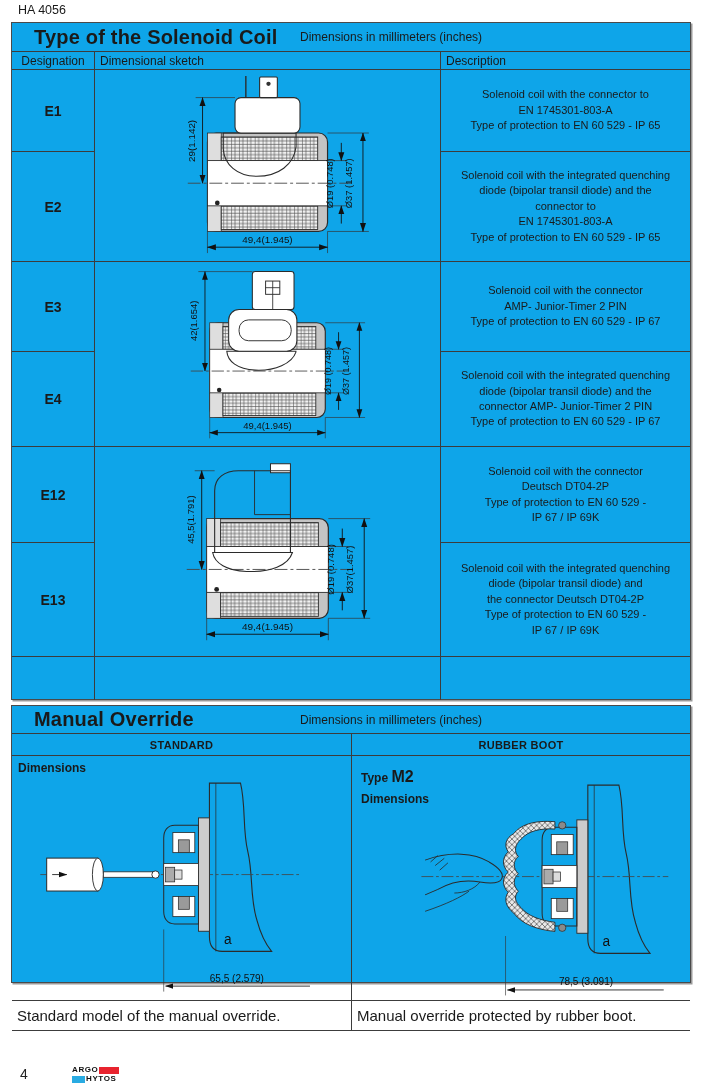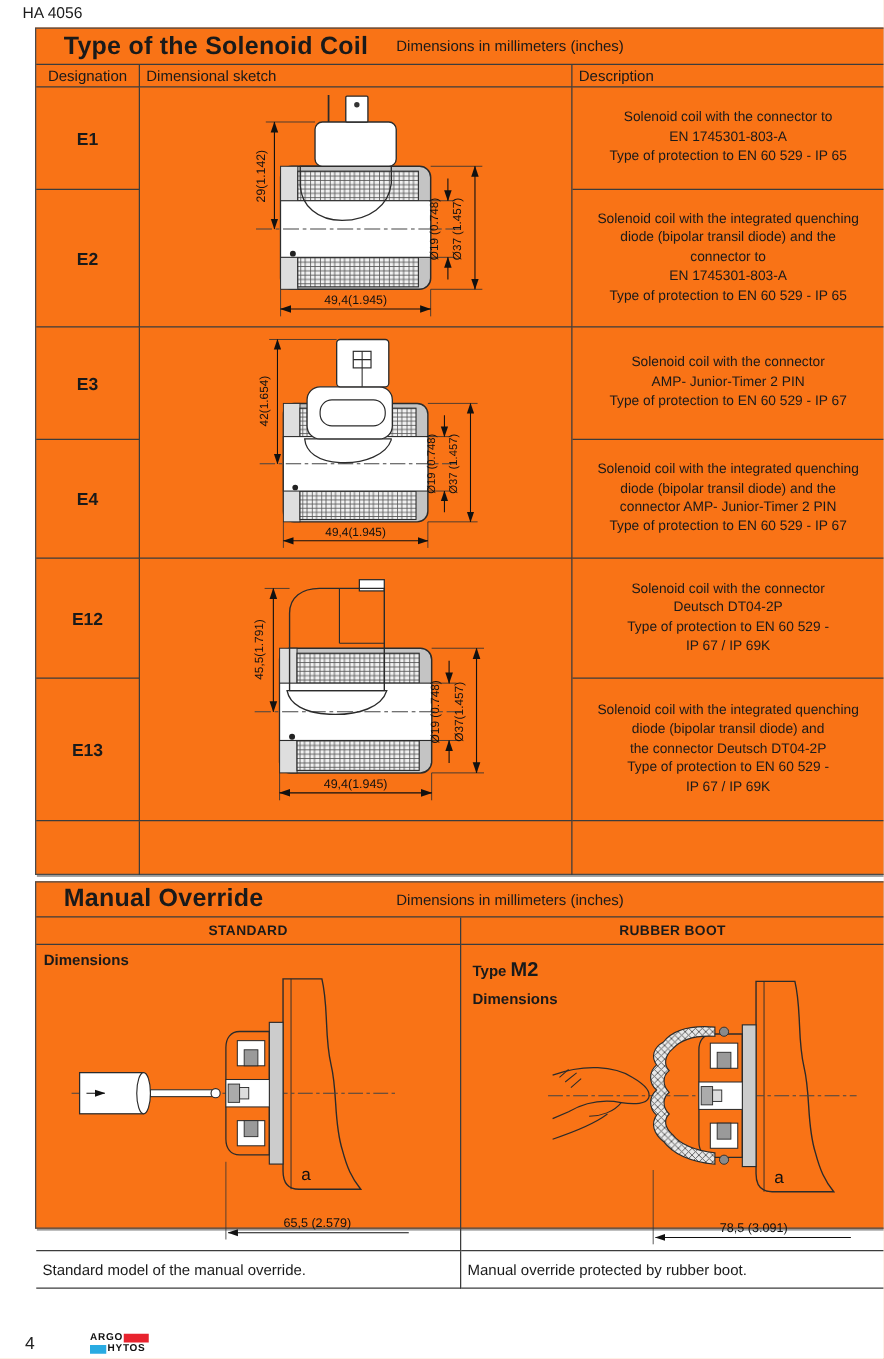--- a/index.html
+++ b/index.html
@@ -1,20 +1,20 @@
 <!DOCTYPE html>
 <html><head>
 <meta charset="utf-8">
 <style>
   * { margin:0; padding:0; box-sizing:border-box; }
   body { font-family:"Liberation Sans","DejaVu Sans",sans-serif; background:#fff; color:#1a1a1a; }
   #page { position:relative; width:707px; height:1087px; background:#fff; overflow:hidden; }
   .doc-code { position:absolute; left:18px; top:3px; font-size:12.5px;text-align:right; }
 
-  .box { position:absolute; left:28px; width:680px; border:1px solid #4a4a4a; box-shadow:1.5px 1.5px 0 #9a9a9a; background:#f97316; }
+  .box { position:absolute; left:11px; width:680px; border:1px solid #4a4a4a; box-shadow:1.5px 1.5px 0 #9a9a9a; background:#0ea5e9; }
   .title-row { display:flex; align-items:center; border-bottom:1px solid #3c3c3c; position:relative; }
   .title-row h1 { font-size:20px; font-weight:bold; margin-left:22px; letter-spacing:.2px; }
   .units-note { position:absolute; left:288px; font-size:12px; }
 
   .grid { display:grid; }
   .sol-grid { grid-template-columns:83px 346px 1fr; grid-template-rows:18px 82px 110px 90px 95px 96px 114px 1fr; height:648px; }
   .cell { overflow:hidden; }
   .br { border-right:1px solid #3c3c3c; }
   .bb { border-bottom:1px solid #3c3c3c; }
   .hd { font-size:12px; display:flex; align-items:center; }
@@ -25,21 +25,21 @@
   .sketch-cell { display:flex; align-items:center; justify-content:center;text-align:right; }
   .sketch-cell svg { width:346px; height:calc(100% - 4px); }
 
   .mo-grid { grid-template-columns:340px 1fr; grid-template-rows:22px 245px 30px 1fr; height:329px; }
   .mo-hd { display:flex; align-items:center; justify-content:center; font-weight:bold; font-size:11px; letter-spacing:.3px; }
   .draw-cell { position:relative; }
   .dims-label { position:absolute; font-weight:bold; font-size:12px; }
   .type-label { position:absolute; font-weight:bold; font-size:12px; }
   .type-label .type-val { font-size:16px; }
   .draw-cell svg { position:absolute; left:0; width:340px; height:224px; }
-  .caption { display:flex; align-items:center; font-size:12px; padding-left:5px; }
+  .caption { display:flex; align-items:center; font-size:15px; padding-left:5px; }
 
   .footer-page { position:absolute; left:20px; top:1066px; font-size:14px; color:#222; }
   .logo { position:absolute; left:72px; top:1066px; line-height:0; }
   .logo-row { display:flex; align-items:center; height:8px; margin-bottom:1px; }
   .logo-word { font-size:8px; font-weight:bold; letter-spacing:.6px; line-height:8px; color:#111; }
   .logo-sq { display:inline-block; height:7px; }
   .sq-red { width:20px; margin-left:1px; }
   .sq-cyan { width:13px; margin-right:1px; }
 
   svg text { fill:#111; font-family:"Liberation Sans","DejaVu Sans",sans-serif; }

